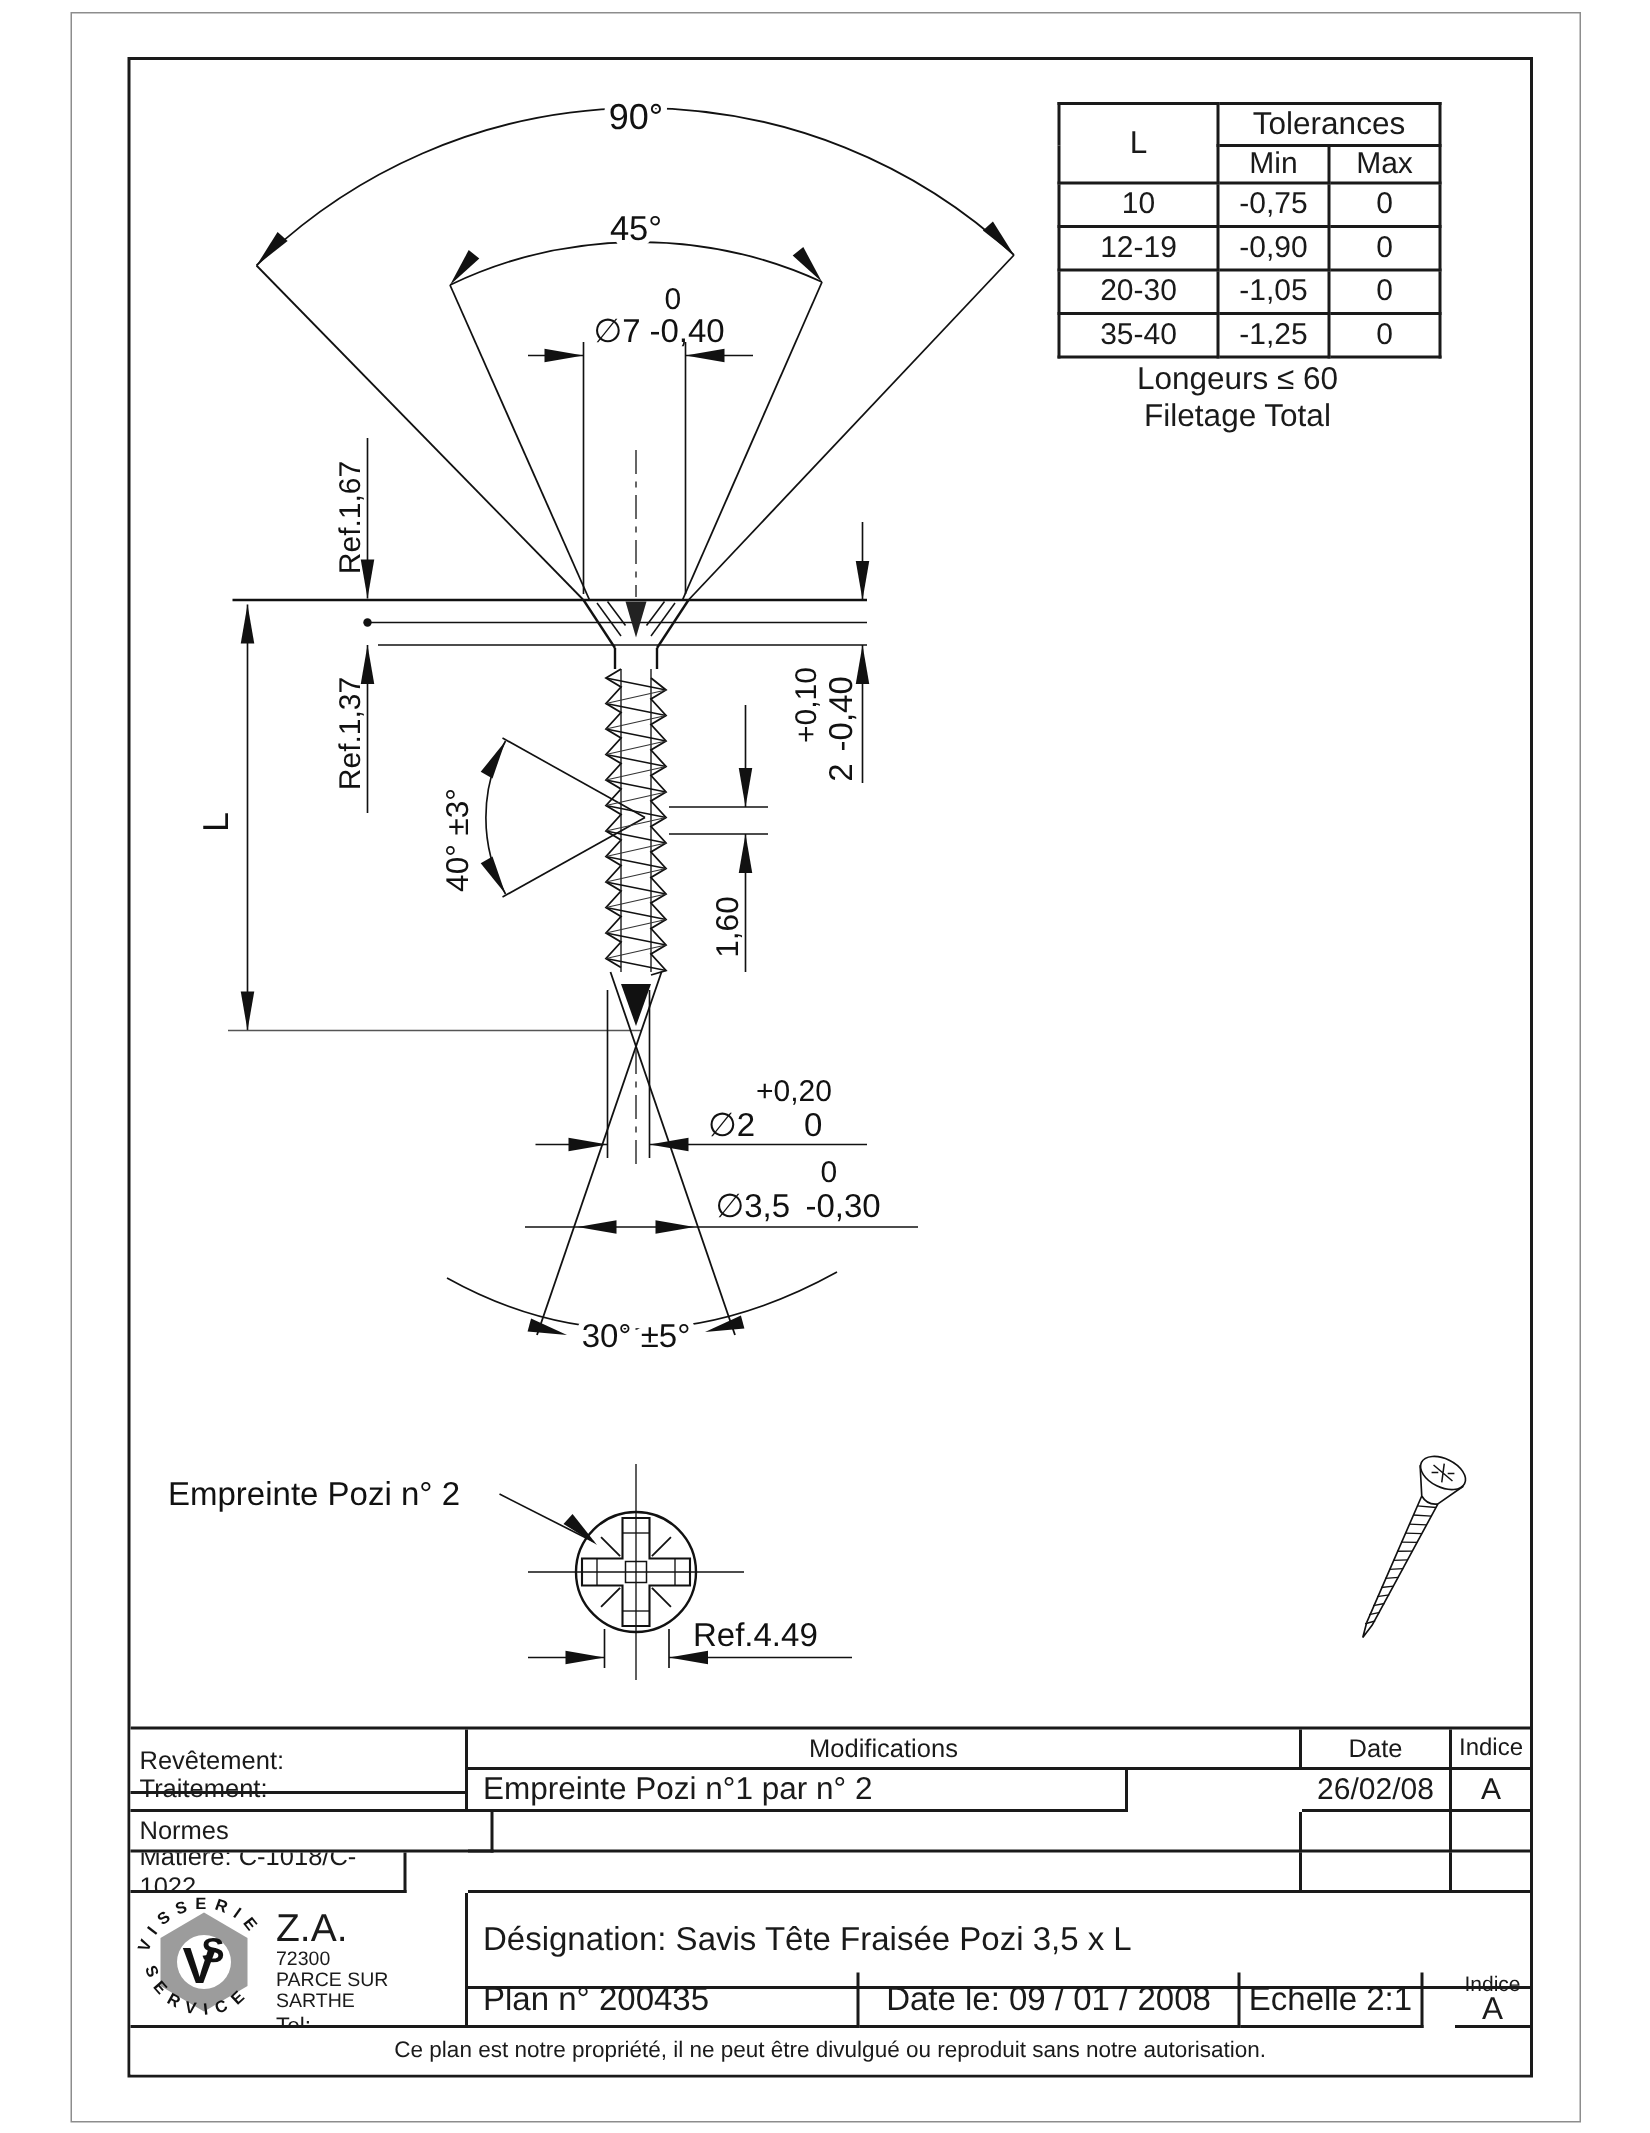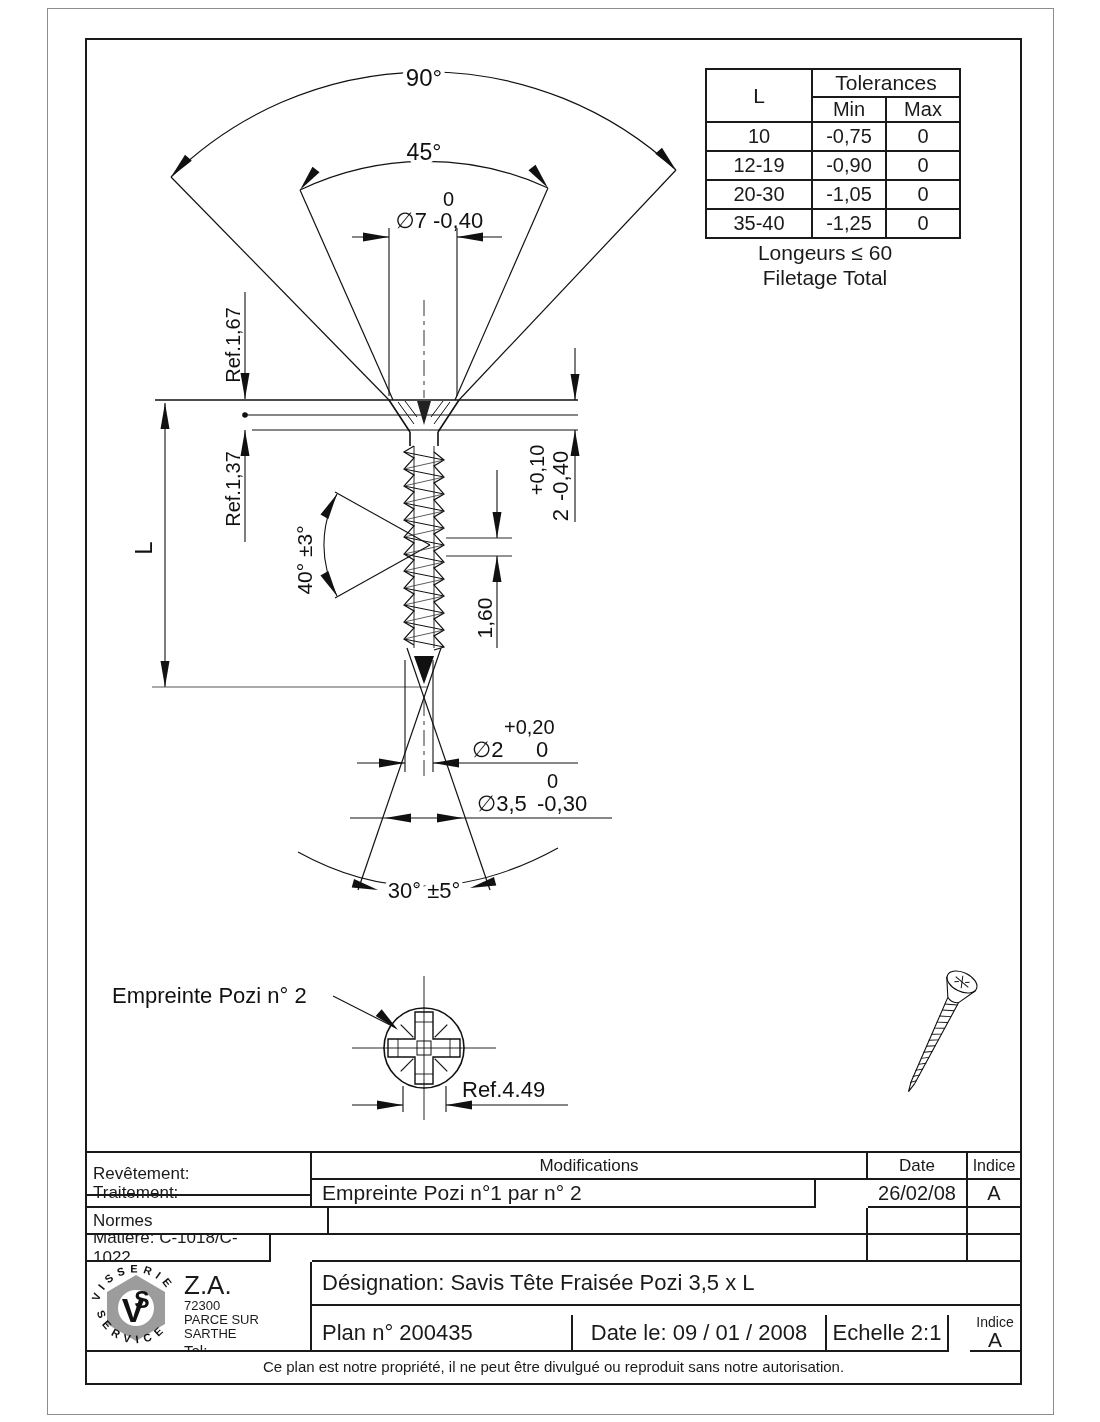--- a/index.html
+++ b/index.html
@@ -43,21 +43,21 @@
 <div class="frame">
 
   <div class="tb">
 
     <div class="cell lab" style="left:0;top:0;width:225px;height:43px;">Revêtement:</div>
     <div class="cell ctr" style="left:225px;top:0;width:556px;height:27px;font-size:17px;">Modifications</div>
     <div class="cell ctr" style="left:781px;top:0;width:100px;height:27px;font-size:17px;">Date</div>
     <div class="cell ctr" style="left:881px;top:0;width:52px;height:27px;font-size:16px;border-right-width:0;">Indice</div>
 
     <div class="cell lab" style="left:0;top:27px;width:225px;height:28px;">Traitement:</div>
-    <div class="cell entry" style="left:225px;top:27px;width:504px;height:28px;">Empreinte Pozi n°1 par n° 2</div>
+    <div class="cell entry" style="left:225px;top:27px;width:440px;height:28px;">Empreinte Pozi n°1 par n° 2</div>
     <div class="cell ctr" style="left:781px;top:27px;width:100px;height:28px;font-size:20px;">26/02/08</div>
     <div class="cell ctr" style="left:881px;top:27px;width:52px;height:28px;font-size:20px;border-right-width:0;">A</div>
 
     <div class="cell lab" style="left:0;top:55px;width:242px;height:27px;">Normes</div>
     <div class="cell" style="left:225px;top:55px;width:556px;height:27px;"></div>
     <div class="cell" style="left:781px;top:55px;width:100px;height:27px;"></div>
     <div class="cell" style="left:881px;top:55px;width:52px;height:27px;border-right-width:0;"></div>
 
     <div class="cell lab" style="left:0;top:82px;width:184px;height:27px;">Matière: C-1018/C-1022</div>
     <div class="cell" style="left:225px;top:82px;width:556px;height:27px;"></div>
@@ -78,21 +78,21 @@
         <text font-size="11" font-weight="bold" letter-spacing="6" fill="#444"><textPath href="#arcBot">SERVICE</textPath></text>
       </svg>
       <div class="addr">
         <div class="za">Z.A.</div>
         <div class="small">72300</div>
         <div class="small">PARCE SUR SARTHE</div>
         <div class="tel">Tel:(33)0243620909</div>
       </div>
     </div>
 
-    <div class="cell entry big" style="left:225px;top:109px;width:708px;height:44px;border-right-width:0;">Désignation: Savis Tête Fraisée Pozi  3,5 x L</div>
+    <div class="cell entry big" style="left:225px;top:109px;width:708px;height:64px;border-right-width:0;">Désignation: Savis Tête Fraisée Pozi  3,5 x L</div>
 
     <div class="cell entry big" style="left:225px;top:162px;width:261px;height:37px;">Plan n° 200435</div>
     <div class="cell ctr big" style="left:486px;top:162px;width:254px;height:37px;">Date le: 09 / 01 / 2008</div>
     <div class="cell ctr big" style="left:740px;top:162px;width:122px;height:37px;">Echelle 2:1</div>
     <div class="cell indice2" style="left:883px;top:162px;width:50px;height:37px;border-right-width:0;">
       <div class="t">Indice</div>
       <div class="v">A</div>
     </div>
 
     <div class="cell footer-cell" style="left:0;top:199px;width:933px;height:29px;">Ce plan est notre propriété, il ne peut être divulgué ou reproduit sans notre autorisation.</div>

